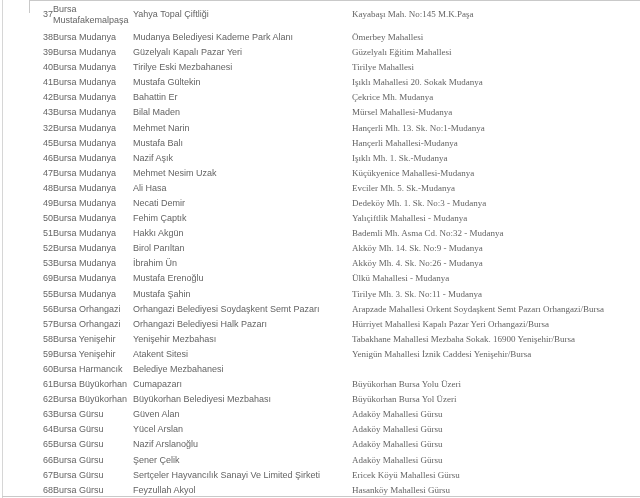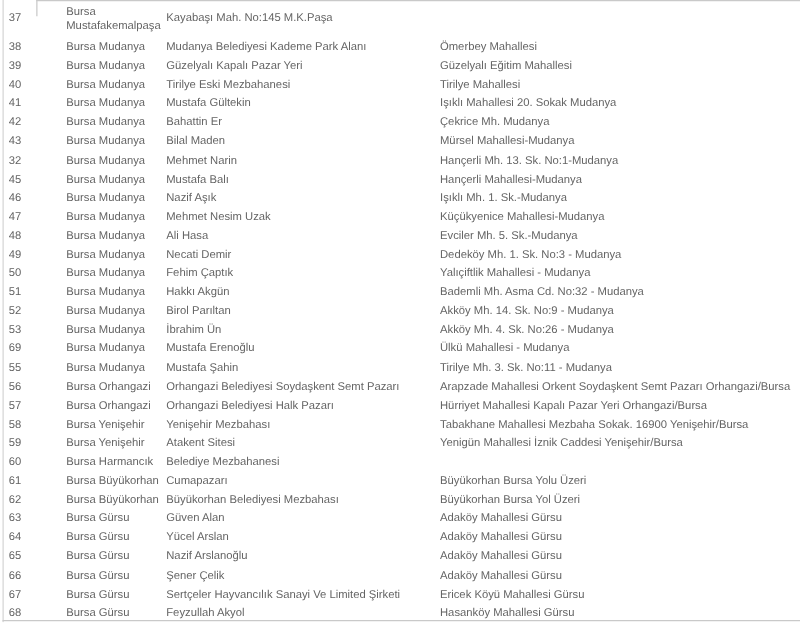--- a/index.html
+++ b/index.html
@@ -43,37 +43,38 @@
     height: 15.1px;
   }
   .row.tall { height: 29.9px; }
   .cell {
     font-size: 9px;
     line-height: 11px;
     color: #646464;
     white-space: nowrap;
     overflow: hidden;
   }
-  .c-no       { width: 53px;  padding-left: 7px; }
+  .c-no       { width: 53px;  padding-left: 7px; text-align: right; }
   .c-district { width: 80px;  white-space: normal; }
   .c-name     { width: 219px; }
-  .c-address  { flex: 1; padding-right: 16px; }
+  .c-address  { flex: 1; padding-right: 16px; font-family: Liberation Serif, serif; }
 </style>
 </head>
 <body>
 
 <div class="page">
   <div class="border-top"></div>
   <div class="border-top-stub"></div>
   <div class="border-left"></div>
   <div class="border-bottom"></div>
   <div class="rows" id="rows">
   <div class="row tall">
     <div class="cell c-no">37</div>
     <div class="cell c-district">Bursa Mustafakemalpaşa</div>
+    <div class="cell c-name">Yahya Topal Çiftliği</div>
     <div class="cell c-address">Kayabaşı Mah. No:145 M.K.Paşa</div>
   </div>
 
   <div class="row">
     <div class="cell c-no">38</div>
     <div class="cell c-district">Bursa Mudanya</div>
     <div class="cell c-name">Mudanya Belediyesi Kademe Park Alanı</div>
     <div class="cell c-address">Ömerbey Mahallesi</div>
   </div>
 

